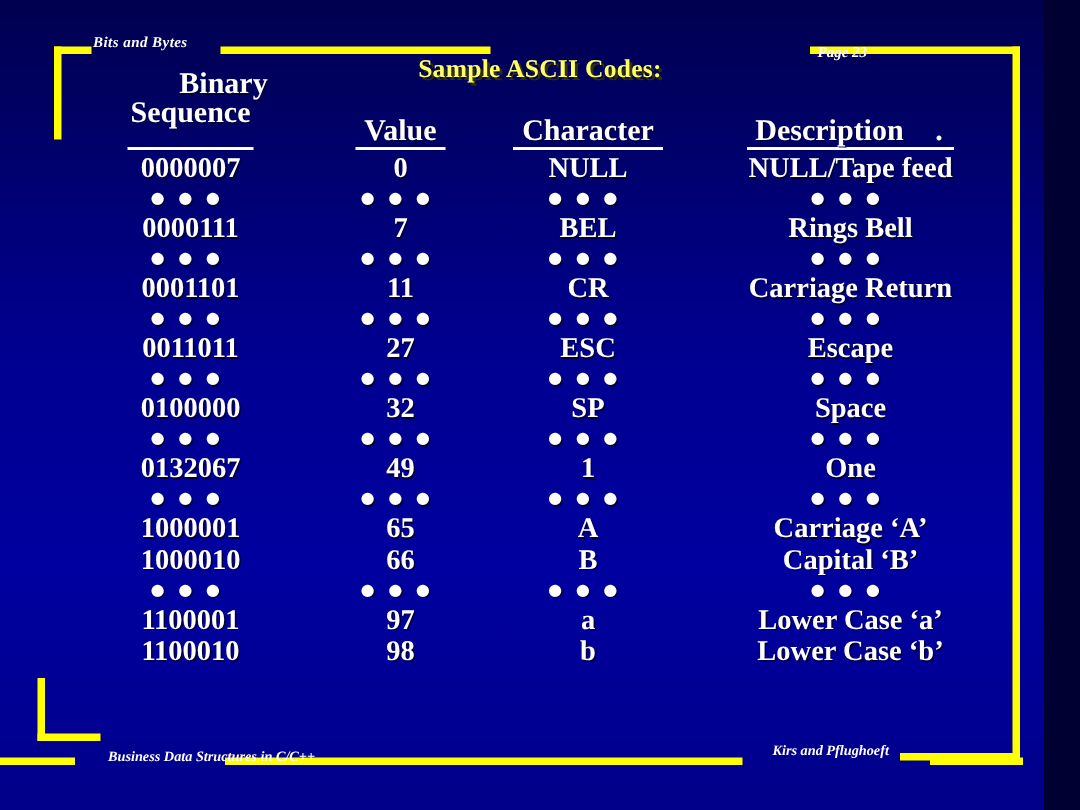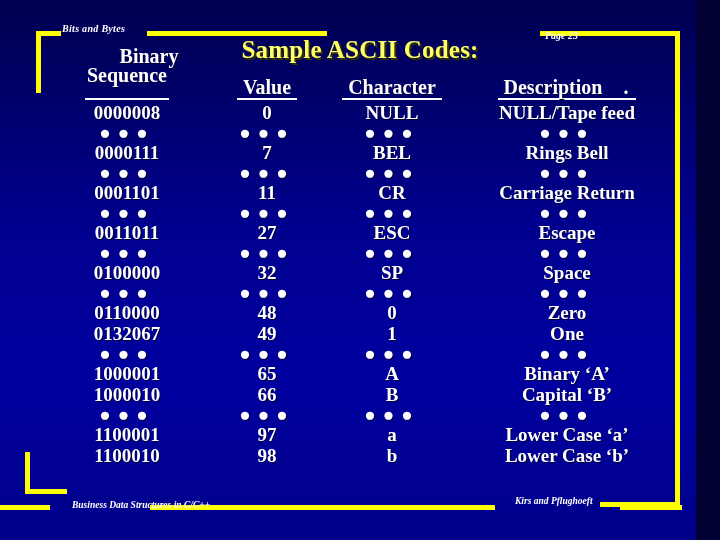--- a/index.html
+++ b/index.html
@@ -60,21 +60,21 @@
     color: #ffffff;
     white-space: nowrap;
     font-family: Liberation Serif, serif;
   }
 
   .slide-title {
     position: absolute;
     left: 0; top: 36px;
     width: 720px;
     text-align: center;
-    font-size: 25px;
+    font-size: 17px;
     font-weight: bold;
     color: #ffff66;
     text-shadow: 2px 2px 0 #303000;
     letter-spacing: 0.2px;
   }
 
   
   #grid {
     position: absolute;
     left: 42px;
@@ -192,21 +192,21 @@
           <th class="col-dsc">
             <span class="hdr-inner">
               <span>Description</span>
               <span class="trailing-dot">.</span>
             </span>
           </th>
         </tr>
       </thead>
       <tbody id="tbody">
           <tr>
-            <td class="mono-seq">0000008</td>
+            <td class="mono-seq">0000007</td>
             <td>0</td>
             <td>NULL</td>
             <td>NULL/Tape feed</td>
           </tr>
           <tr class="sep">
             <td><span class="dots"><i>●</i><i>●</i><i>●</i></span></td>
             <td><span class="dots"><i>●</i><i>●</i><i>●</i></span></td>
             <td><span class="dots"><i>●</i><i>●</i><i>●</i></span></td>
             <td><span class="dots"><i>●</i><i>●</i><i>●</i></span></td>
           </tr>
@@ -252,42 +252,36 @@
             <td>SP</td>
             <td>Space</td>
           </tr>
           <tr class="sep">
             <td><span class="dots"><i>●</i><i>●</i><i>●</i></span></td>
             <td><span class="dots"><i>●</i><i>●</i><i>●</i></span></td>
             <td><span class="dots"><i>●</i><i>●</i><i>●</i></span></td>
             <td><span class="dots"><i>●</i><i>●</i><i>●</i></span></td>
           </tr>
           <tr>
-            <td class="mono-seq">0110000</td>
-            <td>48</td>
-            <td>0</td>
-            <td>Zero</td>
-          </tr>
-          <tr>
             <td class="mono-seq">0132067</td>
             <td>49</td>
             <td>1</td>
             <td>One</td>
           </tr>
           <tr class="sep">
             <td><span class="dots"><i>●</i><i>●</i><i>●</i></span></td>
             <td><span class="dots"><i>●</i><i>●</i><i>●</i></span></td>
             <td><span class="dots"><i>●</i><i>●</i><i>●</i></span></td>
             <td><span class="dots"><i>●</i><i>●</i><i>●</i></span></td>
           </tr>
           <tr>
             <td class="mono-seq">1000001</td>
             <td>65</td>
             <td>A</td>
-            <td>Binary ‘A’</td>
+            <td>Carriage ‘A’</td>
           </tr>
           <tr>
             <td class="mono-seq">1000010</td>
             <td>66</td>
             <td>B</td>
             <td>Capital ‘B’</td>
           </tr>
           <tr class="sep">
             <td><span class="dots"><i>●</i><i>●</i><i>●</i></span></td>
             <td><span class="dots"><i>●</i><i>●</i><i>●</i></span></td>

